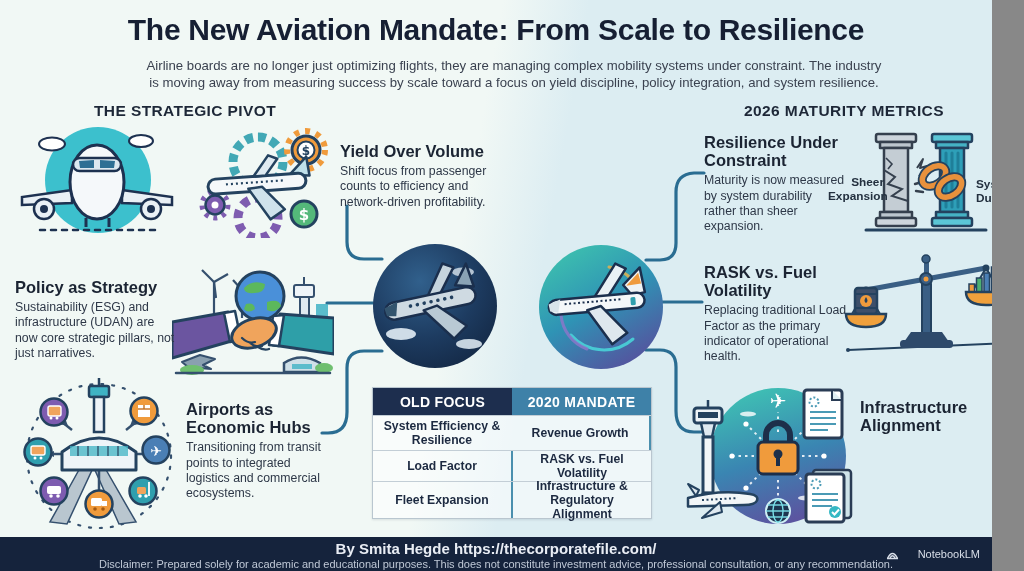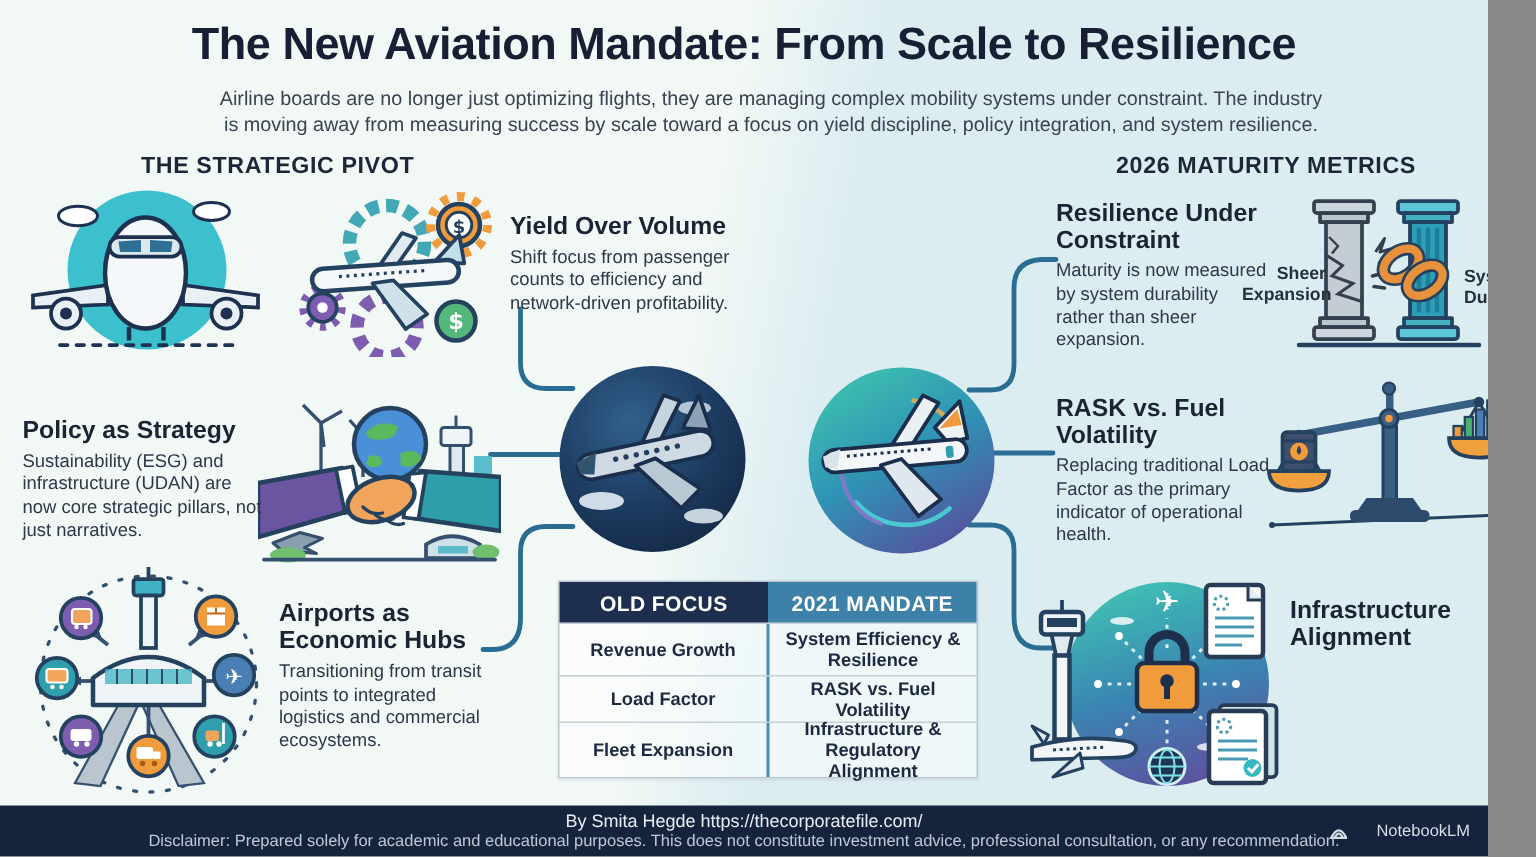--- a/index.html
+++ b/index.html
@@ -18,21 +18,21 @@
   .tbl{left:372px;top:387px;width:278px;border:1px solid #b9c6cf;background:rgba(255,255,255,.55);box-shadow:0 1px 2px rgba(30,50,70,.12);}
   .tbl .hrow{display:flex;height:27px;}
   .tbl .hcell{flex:1;display:flex;align-items:center;justify-content:center;font-size:14px;font-weight:800;color:#fff;letter-spacing:.3px;}
   .tbl .hcell.old{background:#1d2e4e;}
   .tbl .hcell.mandate{background:#3e81a8;}
   .tbl .brow{display:flex;border-top:1px solid #c3ced6;}
   .tbl .bcell{flex:1;display:flex;align-items:center;justify-content:center;text-align:center;font-size:12.2px;font-weight:700;color:#1c2940;padding:3px 6px;line-height:1.15;}
   .tbl .bcell.left{border-right:2px solid #4a8fae;}
   .r1{height:34px;}.r2{height:30px;}.r3{height:36px;}
   .footer{left:0;right:0;bottom:0;height:34px;background:#15233c;}
-  .credit{text-align:center;font-size:12px;color:#e9edf4;padding-top:3px;font-weight:400;}
+  .credit{text-align:center;font-size:15px;color:#e9edf4;padding-top:3px;font-weight:700;}
   .disclaimer{text-align:center;font-size:11px;color:#bfc8d6;margin-top:1px;}
   .brand{position:absolute;right:12px;top:10px;display:flex;align-items:center;gap:19px;font-size:11px;color:#d8dee8;font-weight:500;}
   svg{display:block;}
   text.glyph{font-family:"DejaVu Sans",sans-serif;}
 </style>
 </head>
 <body>
 
 <div class="canvas">
 
@@ -260,25 +260,25 @@
       <line x1="28" y1="58" x2="86" y2="58" stroke="#1b2f4d" stroke-width="2" stroke-dasharray="2 2.5"></line>
       <rect x="94" y="57" width="5" height="8" rx="1.5" fill="#2f9fae"></rect>
       <polygon points="12,57 24,53 21,66 13,64" fill="#d8e4ea"></polygon>
       <polygon points="50,66 72,102 88,92 64,63" fill="#dfe8ee" stroke="#1b2f4d" stroke-width="2.5" stroke-linejoin="round"></polygon>
     </g>
   </svg>
 
   <div class="abs tbl">
     <div class="hrow">
       <div class="hcell old">OLD FOCUS</div>
-      <div class="hcell mandate">2021 MANDATE</div>
+      <div class="hcell mandate">2020 MANDATE</div>
     </div>
     <div class="brow r1">
+      <div class="bcell">System Efficiency &amp; Resilience</div>
       <div class="bcell left">Revenue Growth</div>
-      <div class="bcell">System Efficiency &amp; Resilience</div>
     </div>
     <div class="brow r2">
       <div class="bcell left">Load Factor</div>
       <div class="bcell">RASK vs. Fuel Volatility</div>
     </div>
     <div class="brow r3">
       <div class="bcell left">Fleet Expansion</div>
       <div class="bcell">Infrastructure &amp; Regulatory Alignment</div>
     </div>
   </div>

